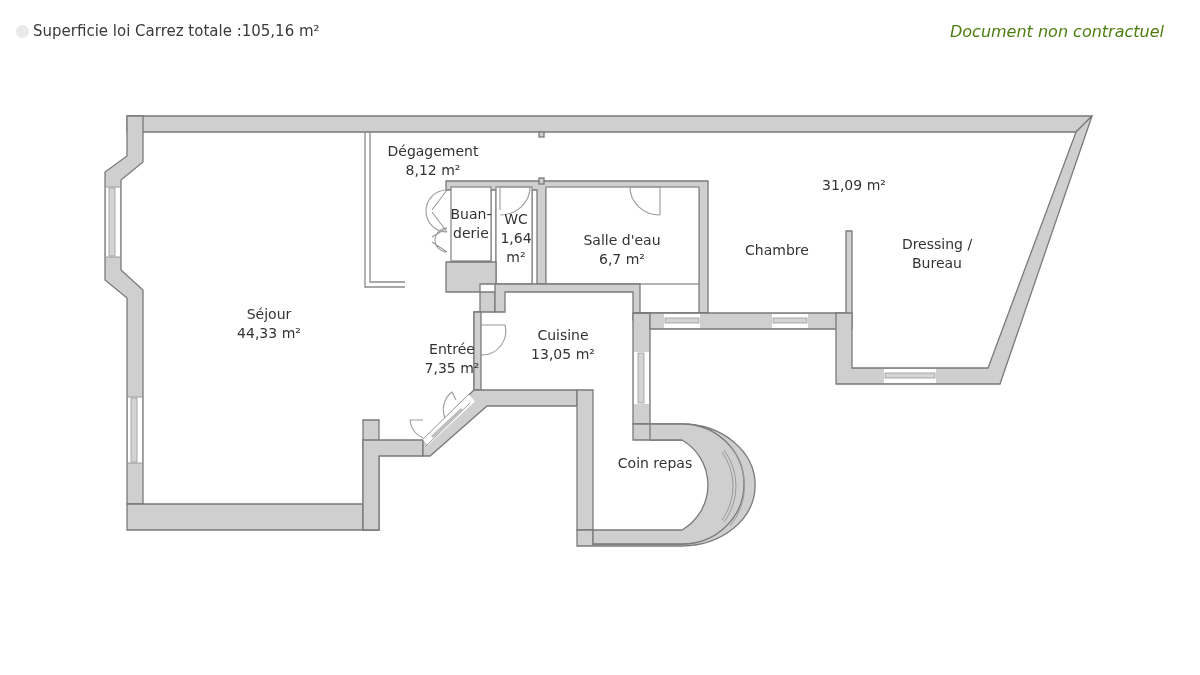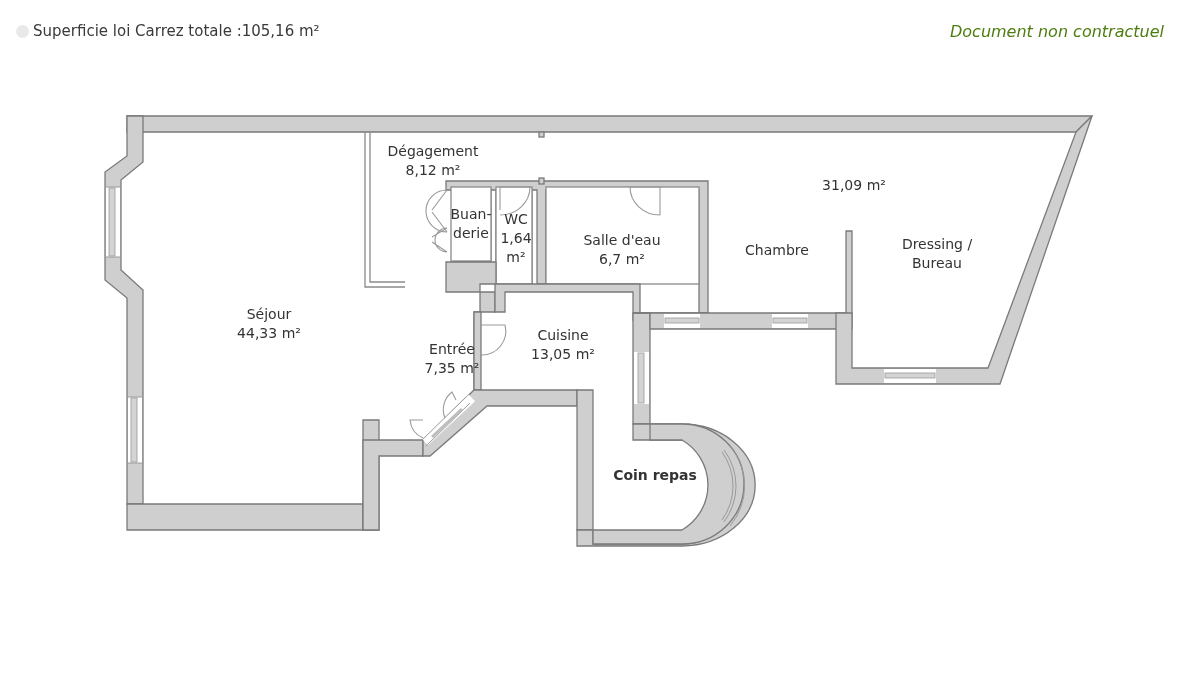--- a/index.html
+++ b/index.html
@@ -166,13 +166,13 @@
   <div>Bureau</div>
 </div>
 <div class="room-label" style="left:416px; top:340px;margin-left:36px;">
   <div>Entrée</div>
   <div>7,35 m²</div>
 </div>
 <div class="room-label" style="left:563px; top:326px;">
   <div>Cuisine</div>
   <div>13,05 m²</div>
 </div>
-<div class="room-label" style="left:655px; top:466px;font-weight:bold;">Coin repas</div>
+<div class="room-label" style="left:655px; top:454px;">Coin repas</div>
 
 </body></html>

